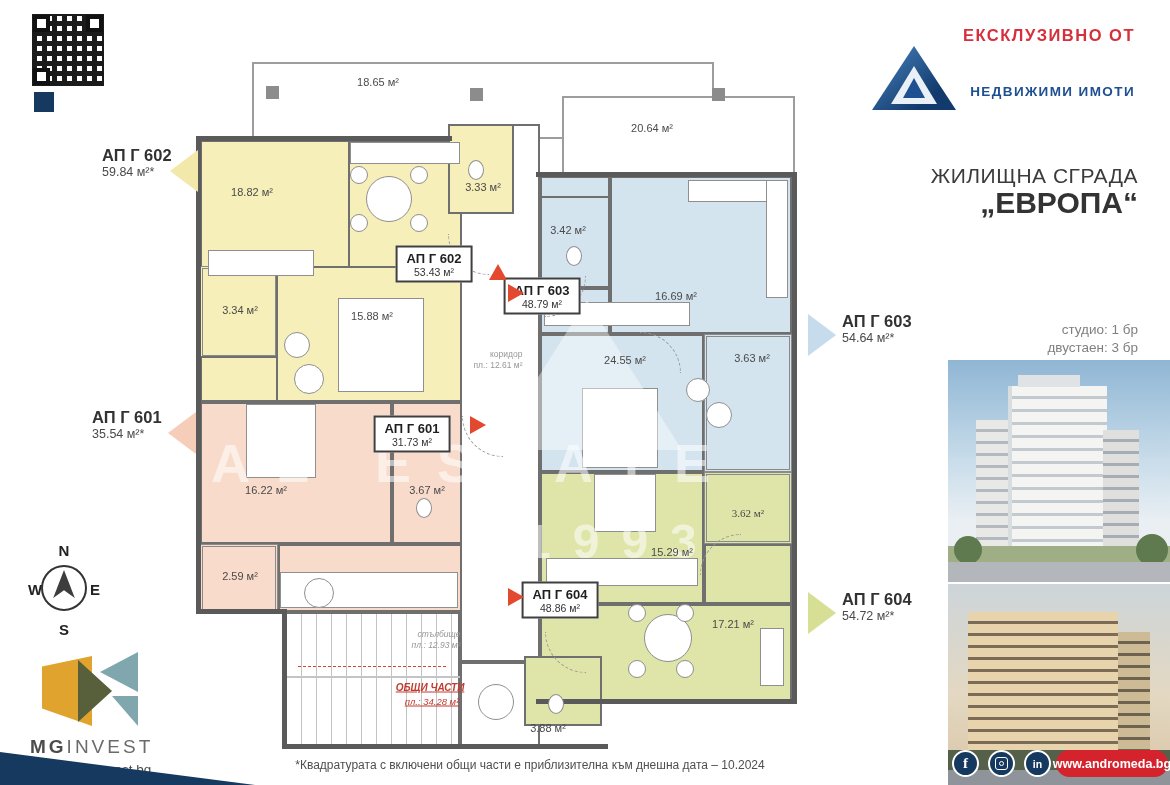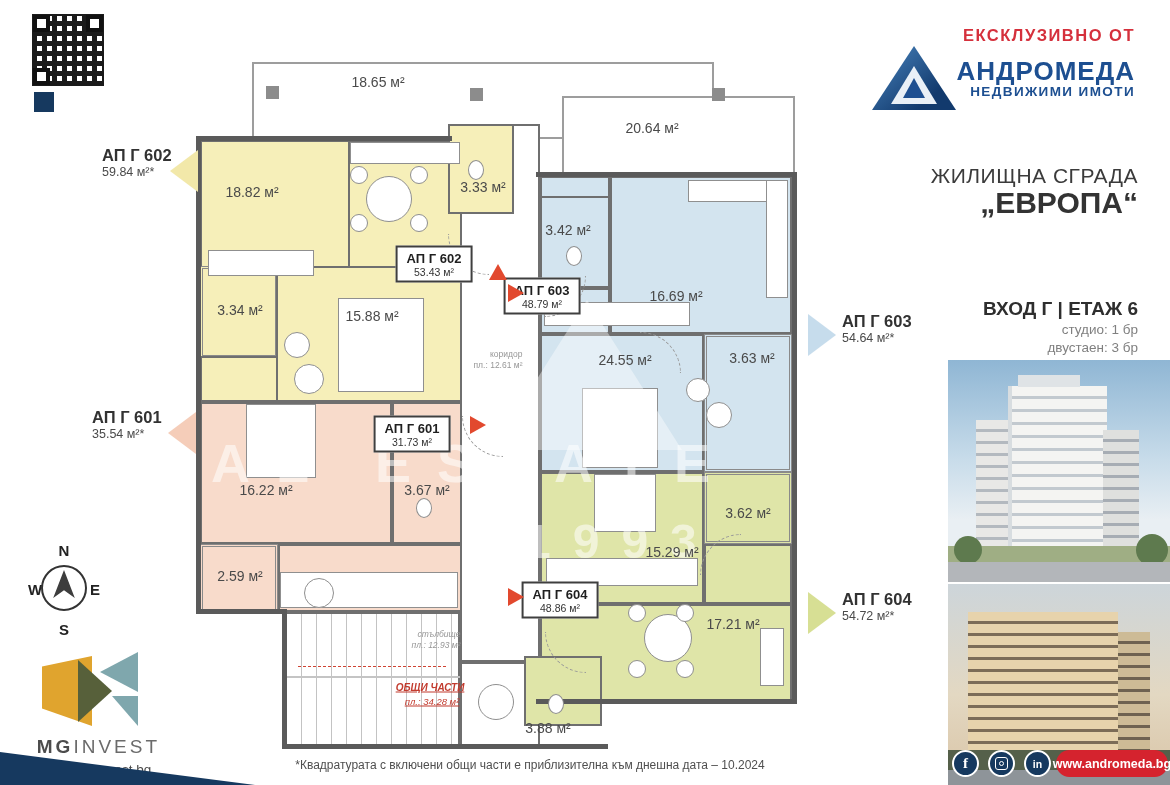--- a/index.html
+++ b/index.html
@@ -4,21 +4,21 @@
 <style>
   html,body{margin:0;padding:0;background:#fff;}
   #canvas{position:relative;width:1170px;height:785px;background:#fff;overflow:hidden;
           font-family:"Liberation Sans",sans-serif;}
   .abs{position:absolute;}
   .room{position:absolute;box-sizing:border-box;border:2px solid #6f6f6f;z-index:2;}
   .balc{border:3px double #8a8a8a;}
   .terr{position:absolute;box-sizing:border-box;border:2px solid #9d9d9d;background:#fff;z-index:1;}
   .wall{position:absolute;background:#5a5a5a;z-index:3;}
   .col{position:absolute;width:13px;height:13px;background:#8c8c8c;z-index:2;}
-  .alabel{position:absolute;transform:translate(-50%,-50%);font-size:14px;font-weight:500;
+  .alabel{position:absolute;transform:translate(-50%,-50%);font-size:11px;font-weight:500;
           color:#4a4a4a;white-space:nowrap;z-index:6;}
   .lbox{position:absolute;transform:translate(-50%,-50%);background:#fff;border:2px solid #3f3f3f;
         padding:3px 9px;text-align:center;z-index:7;}
   .lbox .id{font-weight:bold;font-size:13px;color:#1f1f1f;white-space:nowrap;}
   .lbox .ar{font-size:10.5px;color:#333;}
   .callout{position:absolute;z-index:7;}
   .callout .cid{font-size:16.5px;font-weight:bold;color:#323232;white-space:nowrap;}
   .callout .car{font-size:12.5px;color:#4a4a4a;}
   .tri-l,.tri-r{position:absolute;width:0;height:0;border-top:21px solid transparent;
         border-bottom:21px solid transparent;z-index:6;}
@@ -53,26 +53,24 @@
     <div class="abs" style="left:1px;bottom:1px;width:17px;height:17px;background:#fff;border:4px solid #111;box-sizing:border-box;"></div>
   </div>
   <div class="abs" style="left:34px;top:92px;width:20px;height:20px;background:#16395f;"></div>
 
   <div class="abs" style="left:935px;top:26px;width:200px;text-align:right;font-size:16.5px;font-weight:bold;letter-spacing:1.5px;color:#d5303c;">ЕКСКЛУЗИВНО ОТ</div>
   <div class="abs" style="left:872px;top:46px;width:84px;height:64px;">
     <div class="abs" style="left:0;top:0;width:84px;height:64px;clip-path:polygon(50% 0,100% 100%,0 100%);background:linear-gradient(140deg,#4a86c0 0%,#123a6d 75%);"></div>
     <div class="abs" style="left:19px;top:20px;width:46px;height:38px;clip-path:polygon(50% 0,100% 100%,0 100%);background:#e9f0f7;"></div>
     <div class="abs" style="left:31px;top:32px;width:22px;height:20px;clip-path:polygon(50% 0,100% 100%,0 100%);background:#1d4f91;"></div>
   </div>
-  <div class="abs" style="left:930px;top:56px;width:205px;text-align:right;font-size:26px;font-weight:bold;letter-spacing:1px;color:#1d4f91;">АНДРОМЕДА</div>
   <div class="abs" style="left:930px;top:84px;width:205px;text-align:right;font-size:13.5px;font-weight:bold;letter-spacing:1.4px;color:#1d4f91;">НЕДВИЖИМИ ИМОТИ</div>
 
   <div class="abs" style="left:928px;top:164px;width:210px;text-align:right;font-size:21px;color:#3b3b3b;letter-spacing:0.5px;">ЖИЛИЩНА СГРАДА</div>
   <div class="abs" style="left:928px;top:186px;width:210px;text-align:right;font-size:30px;font-weight:bold;color:#333;">„ЕВРОПА“</div>
-  <div class="abs" style="left:928px;top:298px;width:210px;text-align:right;font-size:19px;font-weight:bold;color:#2e2e2e;">ВХОД Г | ЕТАЖ 6</div>
   <div class="abs" style="left:928px;top:322px;width:210px;text-align:right;font-size:13.5px;color:#808080;">студио: 1 бр</div>
   <div class="abs" style="left:928px;top:340px;width:210px;text-align:right;font-size:13.5px;color:#808080;">двустаен: 3 бр</div>
 
   <div class="abs" style="left:948px;top:360px;width:222px;height:222px;overflow:hidden;background:linear-gradient(180deg,#8fb6d4 0%,#c8dcea 45%,#e9eff3 72%);">
     <div class="abs" style="left:60px;top:26px;width:95px;height:172px;background:repeating-linear-gradient(180deg,#f4f4f2 0 10px,#c2c9cf 10px 13px);border-left:4px solid #d8dde0;"></div>
     <div class="abs" style="left:28px;top:60px;width:32px;height:138px;background:repeating-linear-gradient(180deg,#e8e8e6 0 9px,#b3b9bf 9px 12px);"></div>
     <div class="abs" style="left:155px;top:70px;width:36px;height:128px;background:repeating-linear-gradient(180deg,#dfe0de 0 9px,#a7adb4 9px 12px);"></div>
     <div class="abs" style="left:70px;top:15px;width:62px;height:12px;background:#dfe3e6;"></div>
     <div class="abs" style="left:0;top:186px;width:222px;height:18px;background:#9fae84;"></div>
     <div class="abs circ" style="left:6px;top:176px;width:28px;height:28px;background:#5e7a4e;"></div>
@@ -108,21 +106,21 @@
       <div class="abs" style="left:3px;top:3px;right:3px;bottom:3px;clip-path:polygon(50% 0,80% 78%,50% 56%,20% 78%);background:#3d3d3d;"></div>
     </div>
   </div>
 
   <div class="abs" style="left:42px;top:652px;width:96px;height:76px;">
     <div class="abs" style="left:0;top:4px;width:50px;height:70px;background:#e0a42e;clip-path:polygon(0 15%,100% 0,100% 100%,0 75%);"></div>
     <div class="abs" style="left:36px;top:8px;width:34px;height:62px;background:#57603a;clip-path:polygon(0 0,100% 50%,0 100%);"></div>
     <div class="abs" style="left:58px;top:0;width:38px;height:40px;background:#7fa7ad;clip-path:polygon(0 50%,100% 0,100% 100%);"></div>
     <div class="abs" style="left:70px;top:44px;width:26px;height:30px;background:#7fa7ad;clip-path:polygon(0 0,100% 0,100% 100%);"></div>
   </div>
-  <div class="abs" style="left:30px;top:736px;width:130px;text-align:right;font-size:19px;letter-spacing:3px;">
+  <div class="abs" style="left:30px;top:736px;width:130px;text-align:left;font-size:19px;letter-spacing:3px;">
     <span style="font-weight:bold;color:#4c4c4c;">MG</span><span style="color:#6b6b6b;">INVEST</span>
   </div>
   <div class="abs" style="left:20px;top:762px;width:150px;text-align:center;font-size:13.5px;color:#4a4a4a;">www.mnginvest.bg</div>
 
   <div class="abs" style="left:0;top:738px;width:255px;height:47px;background:#16395f;clip-path:polygon(0 30%,100% 100%,0 100%);z-index:1;"></div>
   <div class="abs" style="left:230px;top:758px;width:600px;text-align:center;font-size:12px;color:#4f4f4f;z-index:9;">*Квадратурата с включени общи части е приблизителна към днешна дата – 10.2024</div>
 
   <div class="terr" style="left:252px;top:62px;width:462px;height:77px;"></div>
   <div class="terr" style="left:562px;top:96px;width:233px;height:80px;"></div>
   <div class="col" style="left:266px;top:86px;"></div>
@@ -226,21 +224,21 @@
   <span class="alabel" style="left:240px;top:310px;">3.34 м²</span>
   <span class="alabel" style="left:372px;top:316px;">15.88 м²</span>
   <span class="alabel" style="left:568px;top:230px;">3.42 м²</span>
   <span class="alabel" style="left:676px;top:296px;">16.69 м²</span>
   <span class="alabel" style="left:625px;top:360px;">24.55 м²</span>
   <span class="alabel" style="left:752px;top:358px;">3.63 м²</span>
   <span class="alabel" style="left:266px;top:490px;">16.22 м²</span>
   <span class="alabel" style="left:427px;top:490px;">3.67 м²</span>
   <span class="alabel" style="left:240px;top:576px;">2.59 м²</span>
   <span class="alabel" style="left:650px;top:552px;margin-left:22px;">15.29 м²</span>
-  <span class="alabel" style="left:748px;top:513px;">3.62 м²</span>
+  <span class="alabel" style="left:748px;top:513px;font-family:Liberation Serif, serif;">3.62 м²</span>
   <span class="alabel" style="left:733px;top:624px;">17.21 м²</span>
   <span class="alabel" style="left:548px;top:728px;">3.88 м²</span>
 
   <div class="tiny" style="left:498px;top:360px;">
     <div>коридор</div>
     <div>пл.: 12.61 м²</div>
   </div>
   <div class="tiny" style="left:436px;top:640px;font-style:italic;">
     <div>стълбище</div>
     <div>пл.: 12.93 м²</div>

